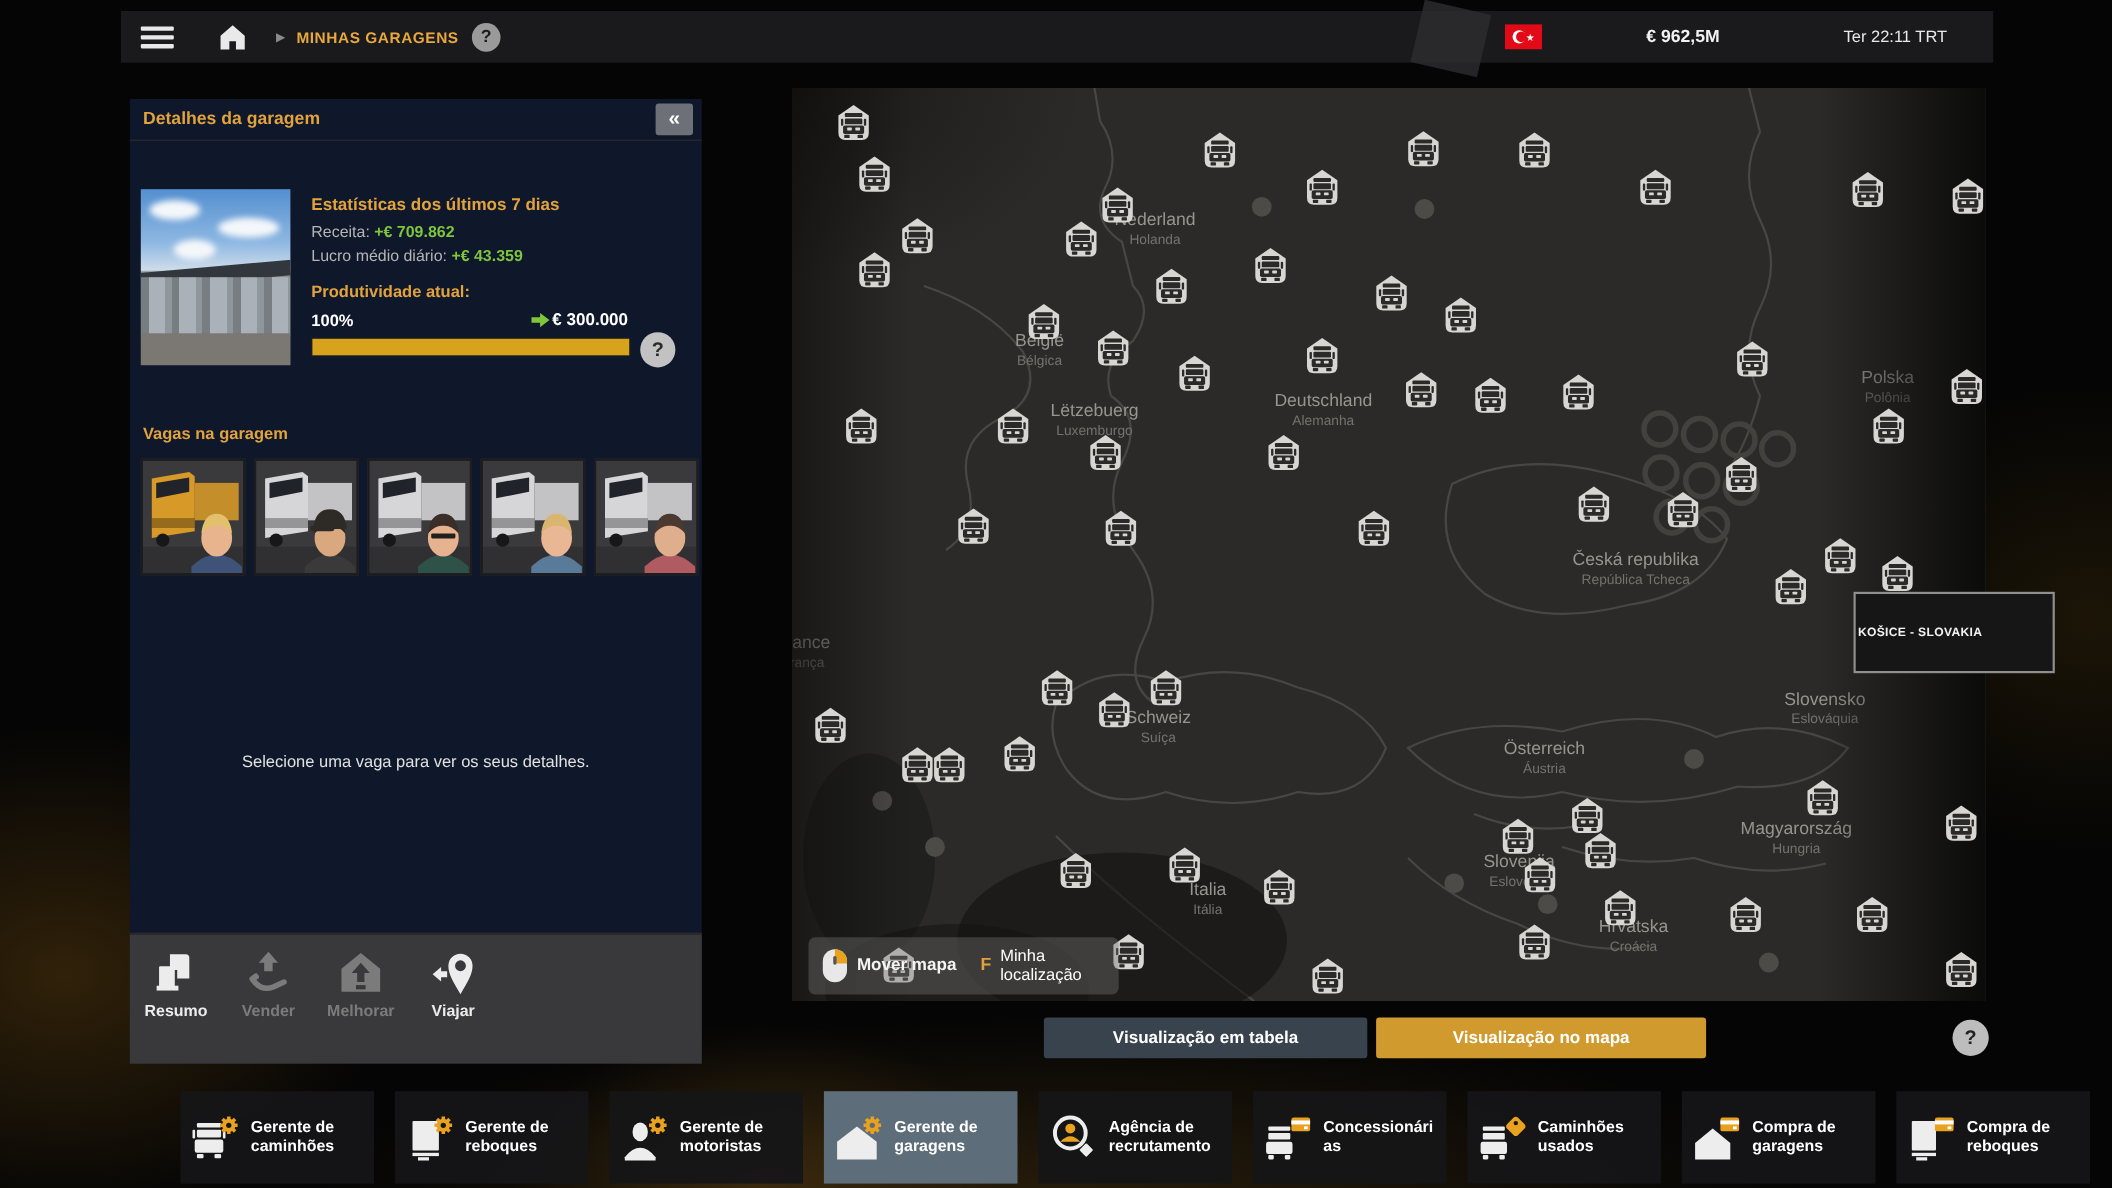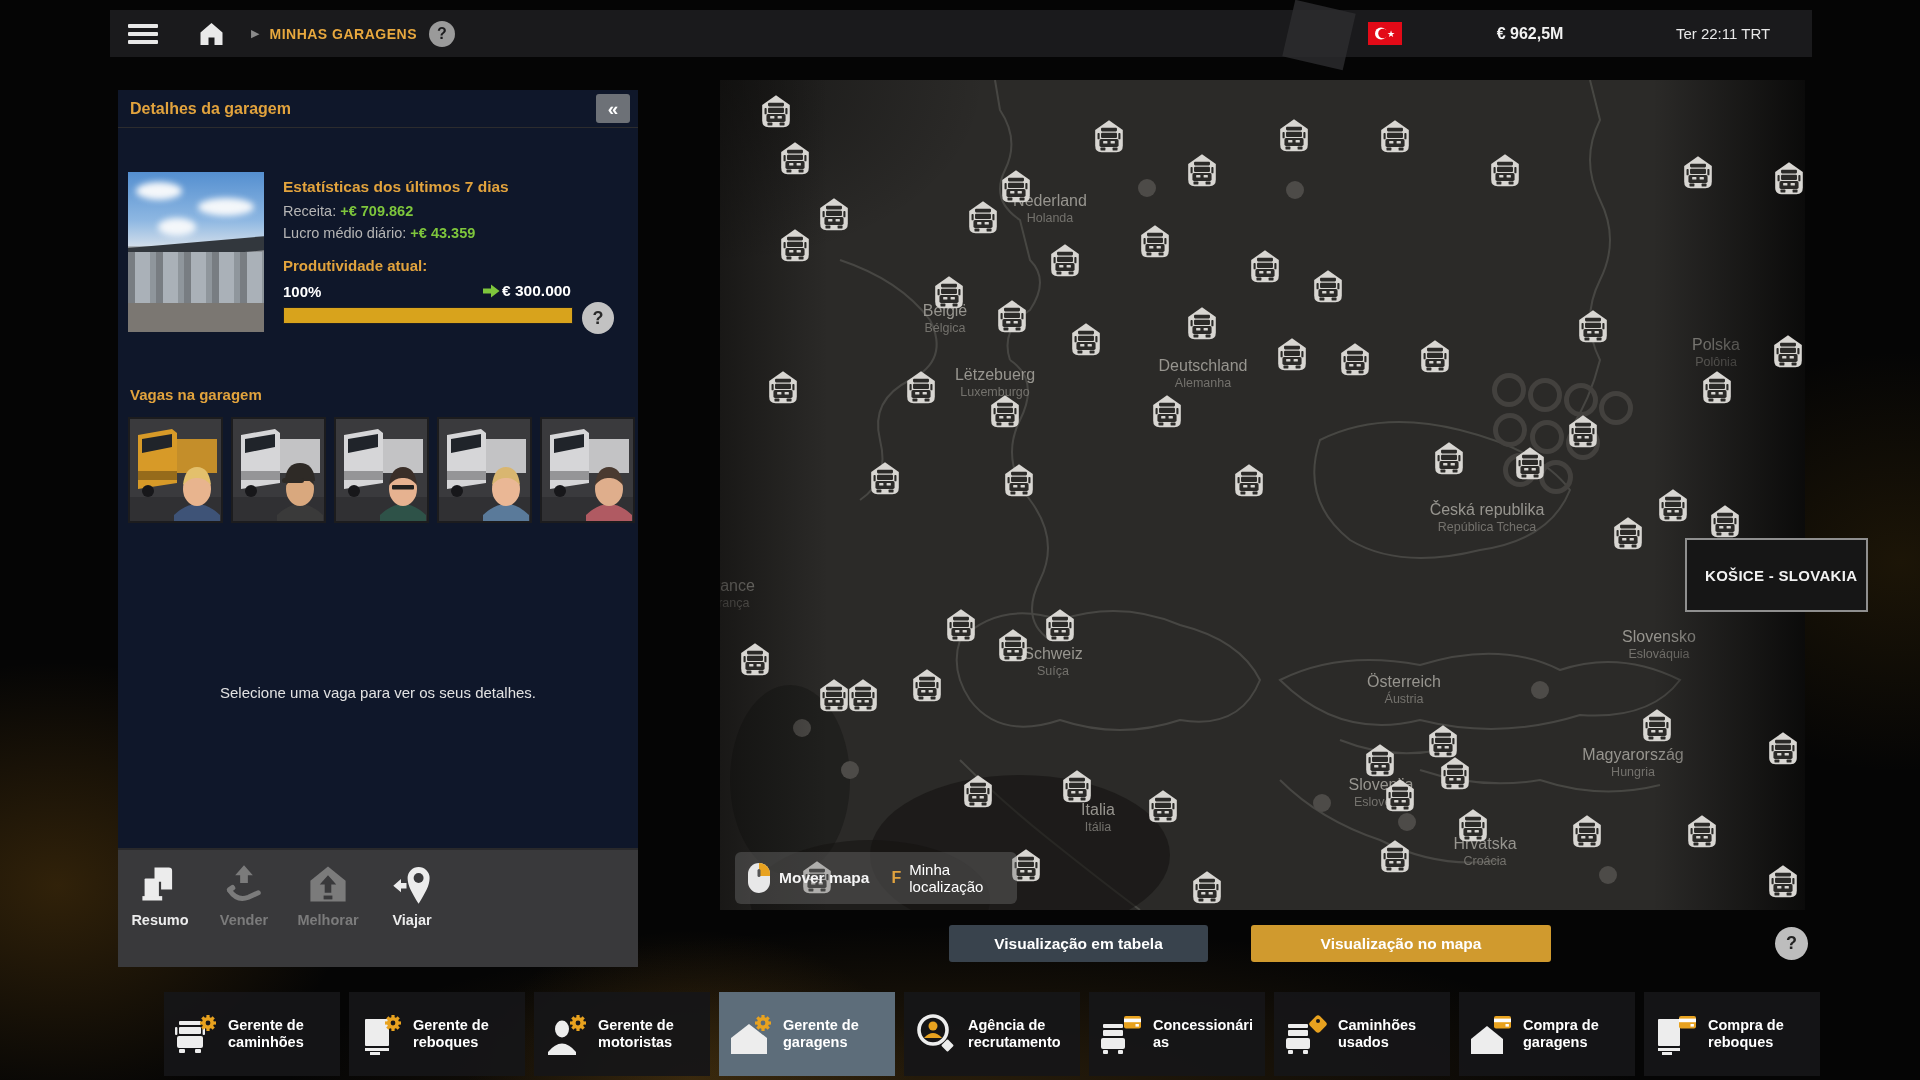--- a/index.html
+++ b/index.html
@@ -86,30 +86,30 @@
   .country .cname{font-size:16px;color:#97958f;}
   .country .csub{font-size:12.5px;color:#74726d;margin-top:1px;}
   .map-controls{position:absolute;left:15px;bottom:6px;height:52px;background:rgba(115,115,115,.40);
                 border-radius:6px;display:flex;align-items:center;padding:0 12px;z-index:6;}
   .mc-move{margin-left:8px;font-size:15.5px;font-weight:bold;color:#f4f4f4;}
   .mc-key{margin-left:22px;font-size:16px;font-weight:bold;color:#e0a23e;}
   .mc-loc{margin-left:8px;width:96px;font-size:15px;color:#fff;line-height:1.15;}
   
   .view-btn{position:absolute;height:37px;border-radius:3px;display:flex;align-items:center;justify-content:center;
             font-size:15.5px;font-weight:bold;color:#fff;z-index:6;}
-  #btn-table{left:949px;top:925px;width:259px;background:#39434d;}
+  #btn-table{left:949px;top:925px;width:294px;background:#39434d;}
   #btn-map{left:1251px;top:925px;width:300px;background:#d09a2e;}
   #help-bottom{position:absolute;left:1775px;top:927px;width:33px;height:33px;border-radius:50%;background:#bdbdbd;
                color:#222;font-weight:bold;font-size:18px;display:flex;align-items:center;justify-content:center;z-index:6;}
   
   #tooltip{position:absolute;left:1685px;top:538px;width:183px;height:74px;background:#161616;
            border:2px solid #8f8f8f;display:flex;align-items:center;z-index:40;box-sizing:border-box;}
-  #tooltip span{margin-left:18px;font-size:15px;font-weight:bold;color:#f2f2f2;letter-spacing:.3px;}
+  #tooltip span{margin-left:2px;font-size:11px;font-weight:bold;color:#f2f2f2;letter-spacing:.3px;}
   
-  #nav{position:absolute;left:164px;top:992px;display:flex;gap:9px;z-index:5;}
+  #nav{position:absolute;left:164px;top:992px;display:flex;gap:19px;z-index:5;}
   .nav-item{width:176px;height:84px;background:rgba(22,22,24,.93);display:flex;align-items:center;
             padding:0 6px 0 8px;box-sizing:border-box;gap:8px;--hole:#17171a;}
   .nav-item.selected{background:#5d6d7a;--hole:#5d6d7a;}
   .nav-icon{flex:0 0 48px;}
   .nav-lbl{color:#fff;font-weight:bold;font-size:14.5px;line-height:1.2;width:104px;overflow-wrap:anywhere;}
 </style>
 </head>
 <body>
 
 <div id="stage">

